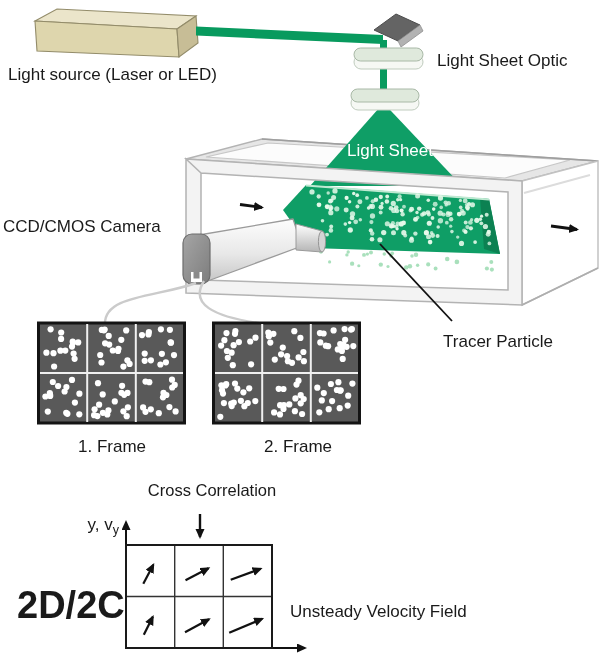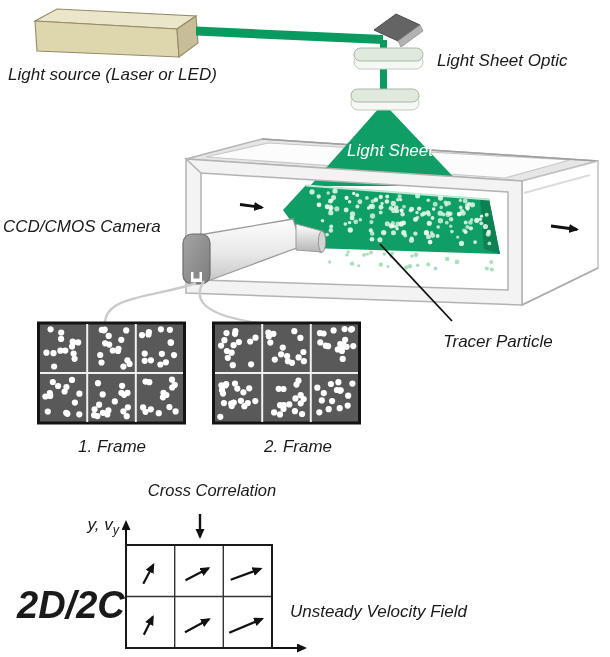--- a/index.html
+++ b/index.html
@@ -1,17 +1,17 @@
 <!DOCTYPE html>
 <html><head>
 <meta charset="utf-8">
 <style>
   html,body{margin:0;padding:0;background:#fff;}
   .page{position:relative;width:610px;height:657px;background:#ffffff;overflow:hidden;
-        font-family:"Liberation Sans", sans-serif;font-style:italic;}
+        font-family:"Liberation Sans", sans-serif;}
   svg text{font-family:"Liberation Sans", sans-serif;fill:#1a1a1a;}
   .lbl{font-size:17px;}
   .lbl-white{font-size:17px;fill:#ffffff;}
   .lbl-mid{font-size:16.5px;}
   .lbl-big{font-size:38px;font-weight:bold;}
 </style>
 </head>
 <body>
 
 <div class="page">

